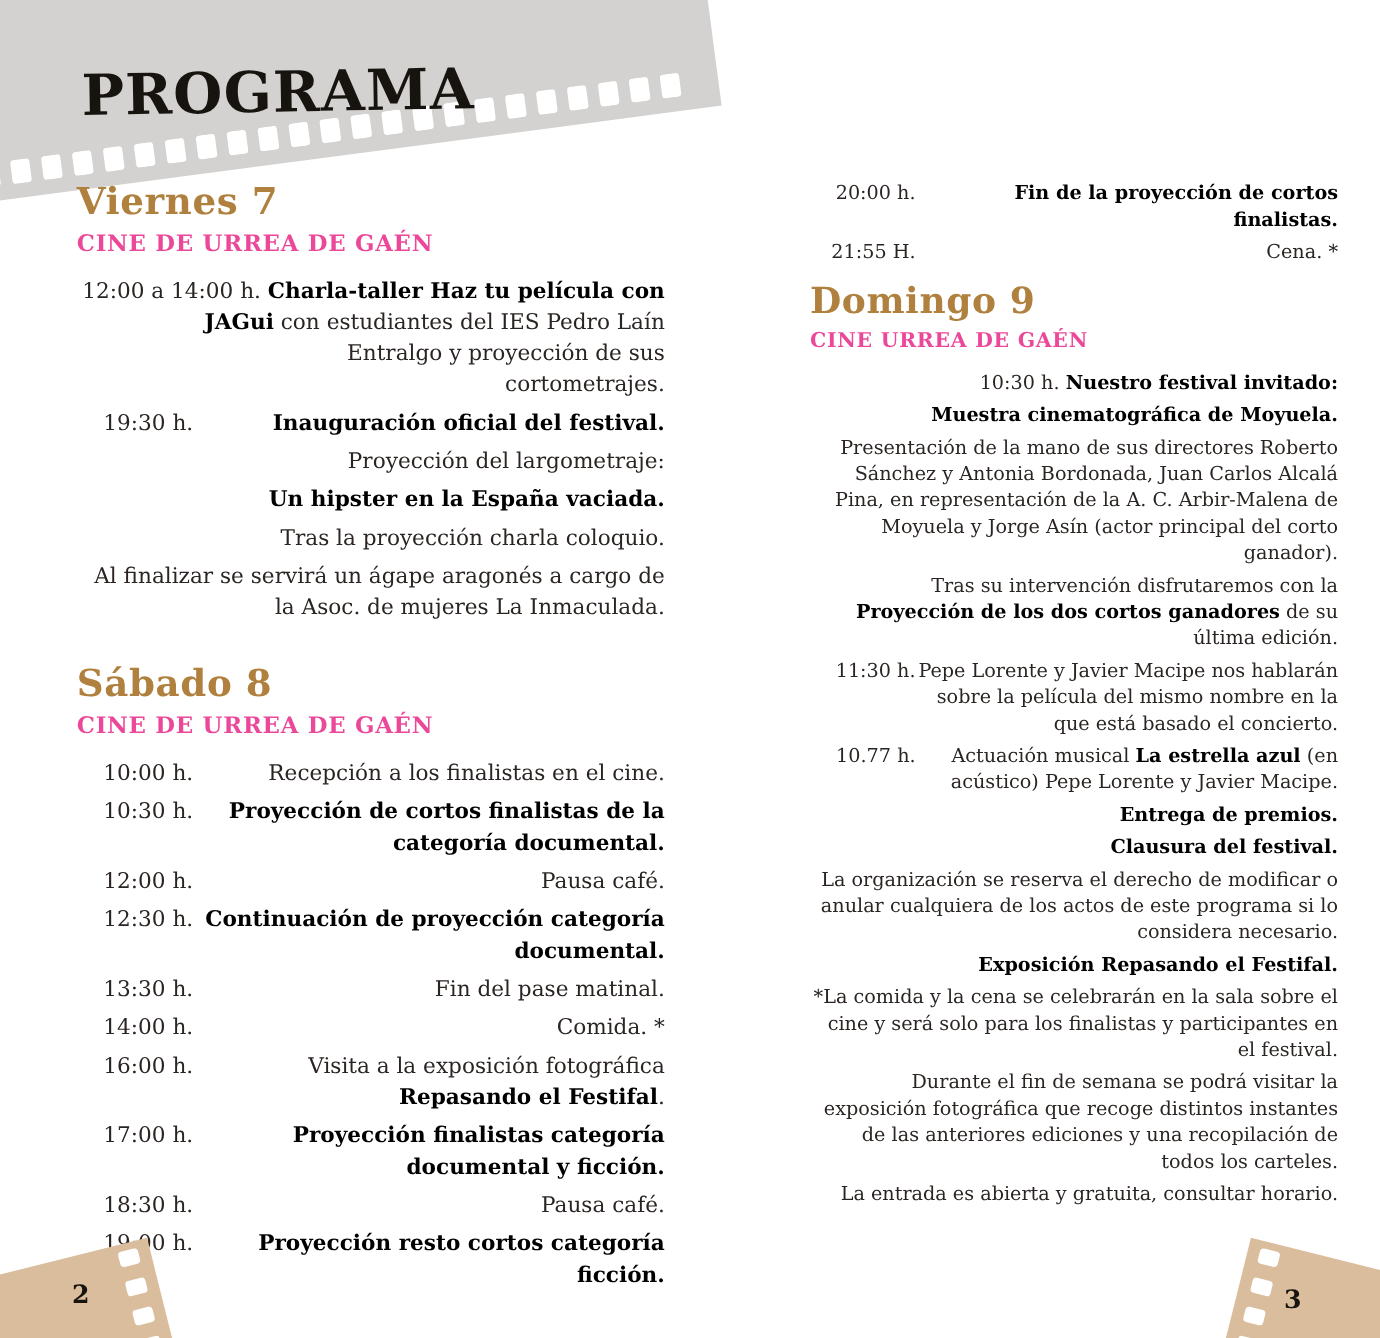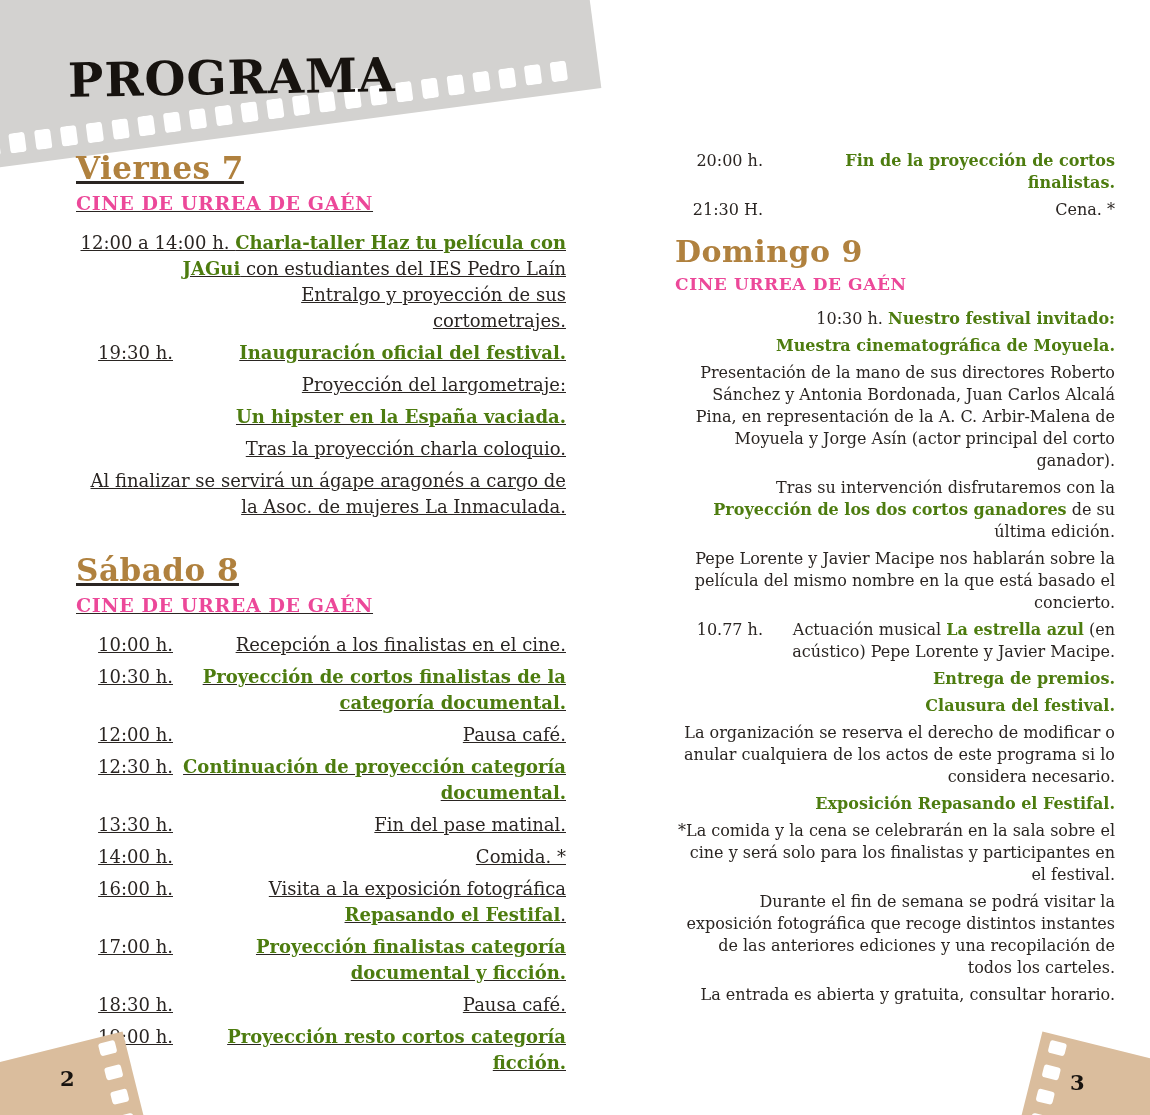--- a/index.html
+++ b/index.html
@@ -59,21 +59,21 @@
     background:#ffffff; border-radius:3px;
   }
   .pagenum{
     position:absolute; z-index:5;
     font-size:21px; font-weight:bold; color:#17130f;
   }
   .pagenum-left{ left:60px; top:1066px; }
   .pagenum-right{ left:1070px; top:1070px; }
   
   .col{ position:absolute; top:150px; }
-  .col-left{ left:76px; width:490px; font-size:18px; line-height:26px;text-decoration:underline; }
+  .col-left{ left:64px; width:490px; font-size:18px; line-height:26px; }
   .col-right{ left:675px; width:440px; font-size:16px; line-height:22px; }
 
   .day-heading{
     font-size:31px; line-height:36px; font-weight:bold;
     color:var(--accent);
     margin-bottom:4px;
     letter-spacing:0.5px;
   }
   .col-right .day-heading{ font-size:30px; line-height:34px; }
   .venue{
@@ -88,21 +88,21 @@
   .col-right .section{ margin-top:14px; }
 
   .block{ margin-bottom:6px;text-align:right; }
   .col-right .block{ margin-bottom:5px; }
   .block.item{ display:flex; }
   .block .time{ flex:0 0 auto; }
   .col-left .block .time{ width:97px; }
   .col-right .block .time{ width:88px; }
   .block .txt{ flex:1 1 auto; }
   .block.hang{ padding-left:95px; text-indent:-95px; }
-  .b{ font-weight:bold; color:#4d7c0f; }
+  .b{ font-weight:bold; color:#000000; }
 </style>
 </head>
 <body>
 
 <div class="strip-header">
   <div class="perf-row" id="header-perfs">
       <div class="perf"></div>
       <div class="perf"></div>
       <div class="perf"></div>
       <div class="perf"></div>
@@ -189,32 +189,33 @@
       </div>
     </div>
   </div>
 <div class="col col-right" id="col-right">
     <div class="pre-blocks">
       <div class="block item">
         <div class="time">20:00 h.</div>
         <div class="txt"><span class="b">Fin de la proyección de cortos finalistas.</span></div>
       </div>
       <div class="block item">
-        <div class="time">21:30 H.</div>
+        <div class="time">21:55 H.</div>
         <div class="txt"><span>Cena. *</span></div>
       </div>
     </div>
     <div class="section">
       <div class="day-heading">Domingo 9</div>
       <div class="venue">CINE URREA DE GAÉN</div>
       <div class="block para"><span>10:30 h. </span><span class="b">Nuestro festival invitado:</span></div>
       <div class="block para"><span class="b">Muestra cinematográfica de Moyuela.</span></div>
       <div class="block para"><span>Presentación de la mano de sus directores Roberto Sánchez y Antonia Bordonada, Juan Carlos Alcalá Pina, en representación de la A. C. Arbir-Malena de Moyuela y Jorge Asín (actor principal del corto ganador).</span></div>
       <div class="block para"><span>Tras su intervención disfrutaremos con la </span><span class="b">Proyección de los dos cortos ganadores</span><span> de su última edición.</span></div>
       <div class="block item">
+        <div class="time">11:30 h.</div>
         <div class="txt"><span>Pepe Lorente y Javier Macipe nos hablarán sobre la película del mismo nombre en la que está basado el concierto.</span></div>
       </div>
       <div class="block item">
         <div class="time">10.77 h.</div>
         <div class="txt"><span>Actuación musical </span><span class="b">La estrella azul</span><span> (en acústico) Pepe Lorente y Javier Macipe.</span></div>
       </div>
       <div class="block para"><span class="b">Entrega de premios.</span></div>
       <div class="block para"><span class="b">Clausura del festival.</span></div>
       <div class="block para"><span>La organización se reserva el derecho de modificar o anular cualquiera de los actos de este programa si lo considera necesario.</span></div>
       <div class="block para"><span class="b">Exposición Repasando el Festifal.</span></div>

